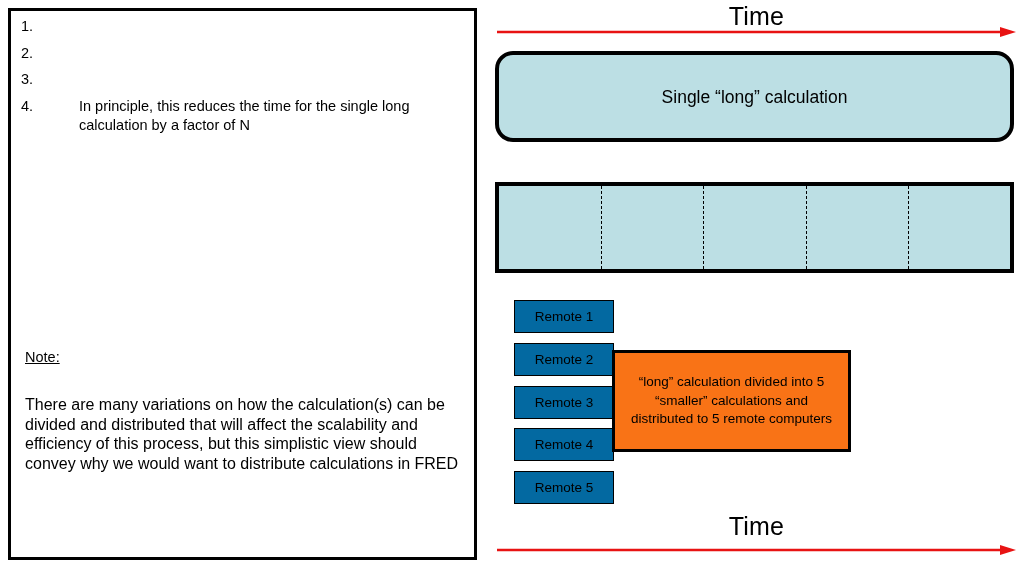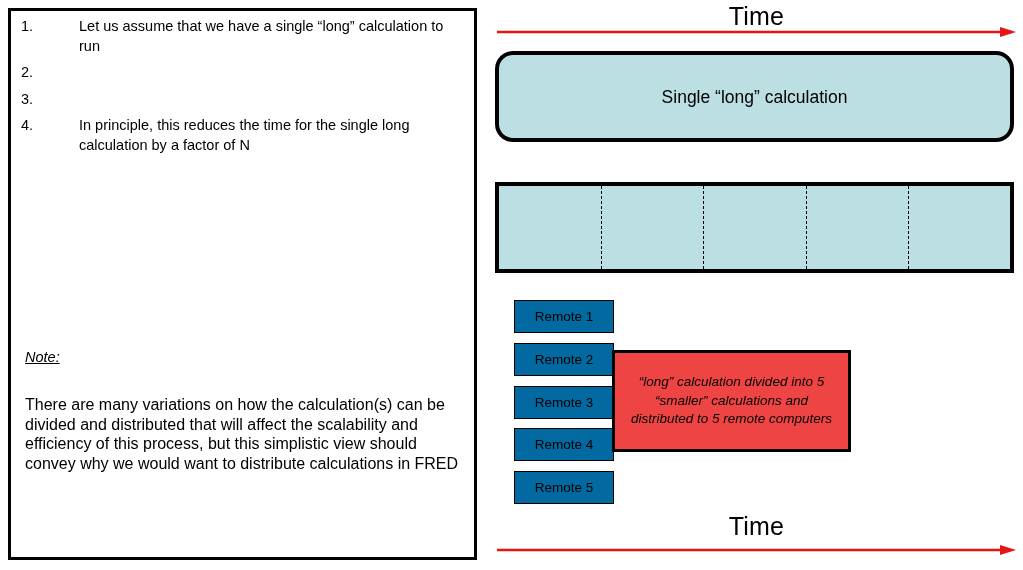--- a/index.html
+++ b/index.html
@@ -55,21 +55,20 @@
     position: absolute;
     left: 14px;
     top: 336px;
     right: 12px;
   }
   #note-heading {
     font-size: 14.5px;
     line-height: 20px;
     text-decoration: underline;
     margin-bottom: 4px;
-    font-style: italic;
   }
   #note-body {
     font-size: 16px;
     line-height: 19.5px;
     margin-top: 28px;
   }
 
   
   .time-label {
     position: absolute;
@@ -154,44 +153,42 @@
   }
 
   
   #callout-box {
     position: absolute;
     left: 612px;
     top: 350px;
     width: 239px;
     height: 102px;
     border: 3.5px solid #000000;
-    background: #ef4444;
+    background: #f97316;
     box-sizing: border-box;
     display: flex;
     align-items: center;
     justify-content: center;
     padding: 0 12px;
-    font-style: italic;
   }
   #callout-text {
     font-size: 13.5px;
     line-height: 18.5px;
     text-align: center;
   }
 </style>
 </head>
 <body>
 
 <div id="left-panel">
 
   <div id="numbered-list">
 
     <div class="list-item">
       <span class="list-num">1.</span>
-      <span class="list-text">Let us assume that we have a single “long” calculation to run</span>
     </div>
 
     <div class="list-item">
       <span class="list-num">2.</span>
     </div>
 
     <div class="list-item">
       <span class="list-num">3.</span>
     </div>
 

